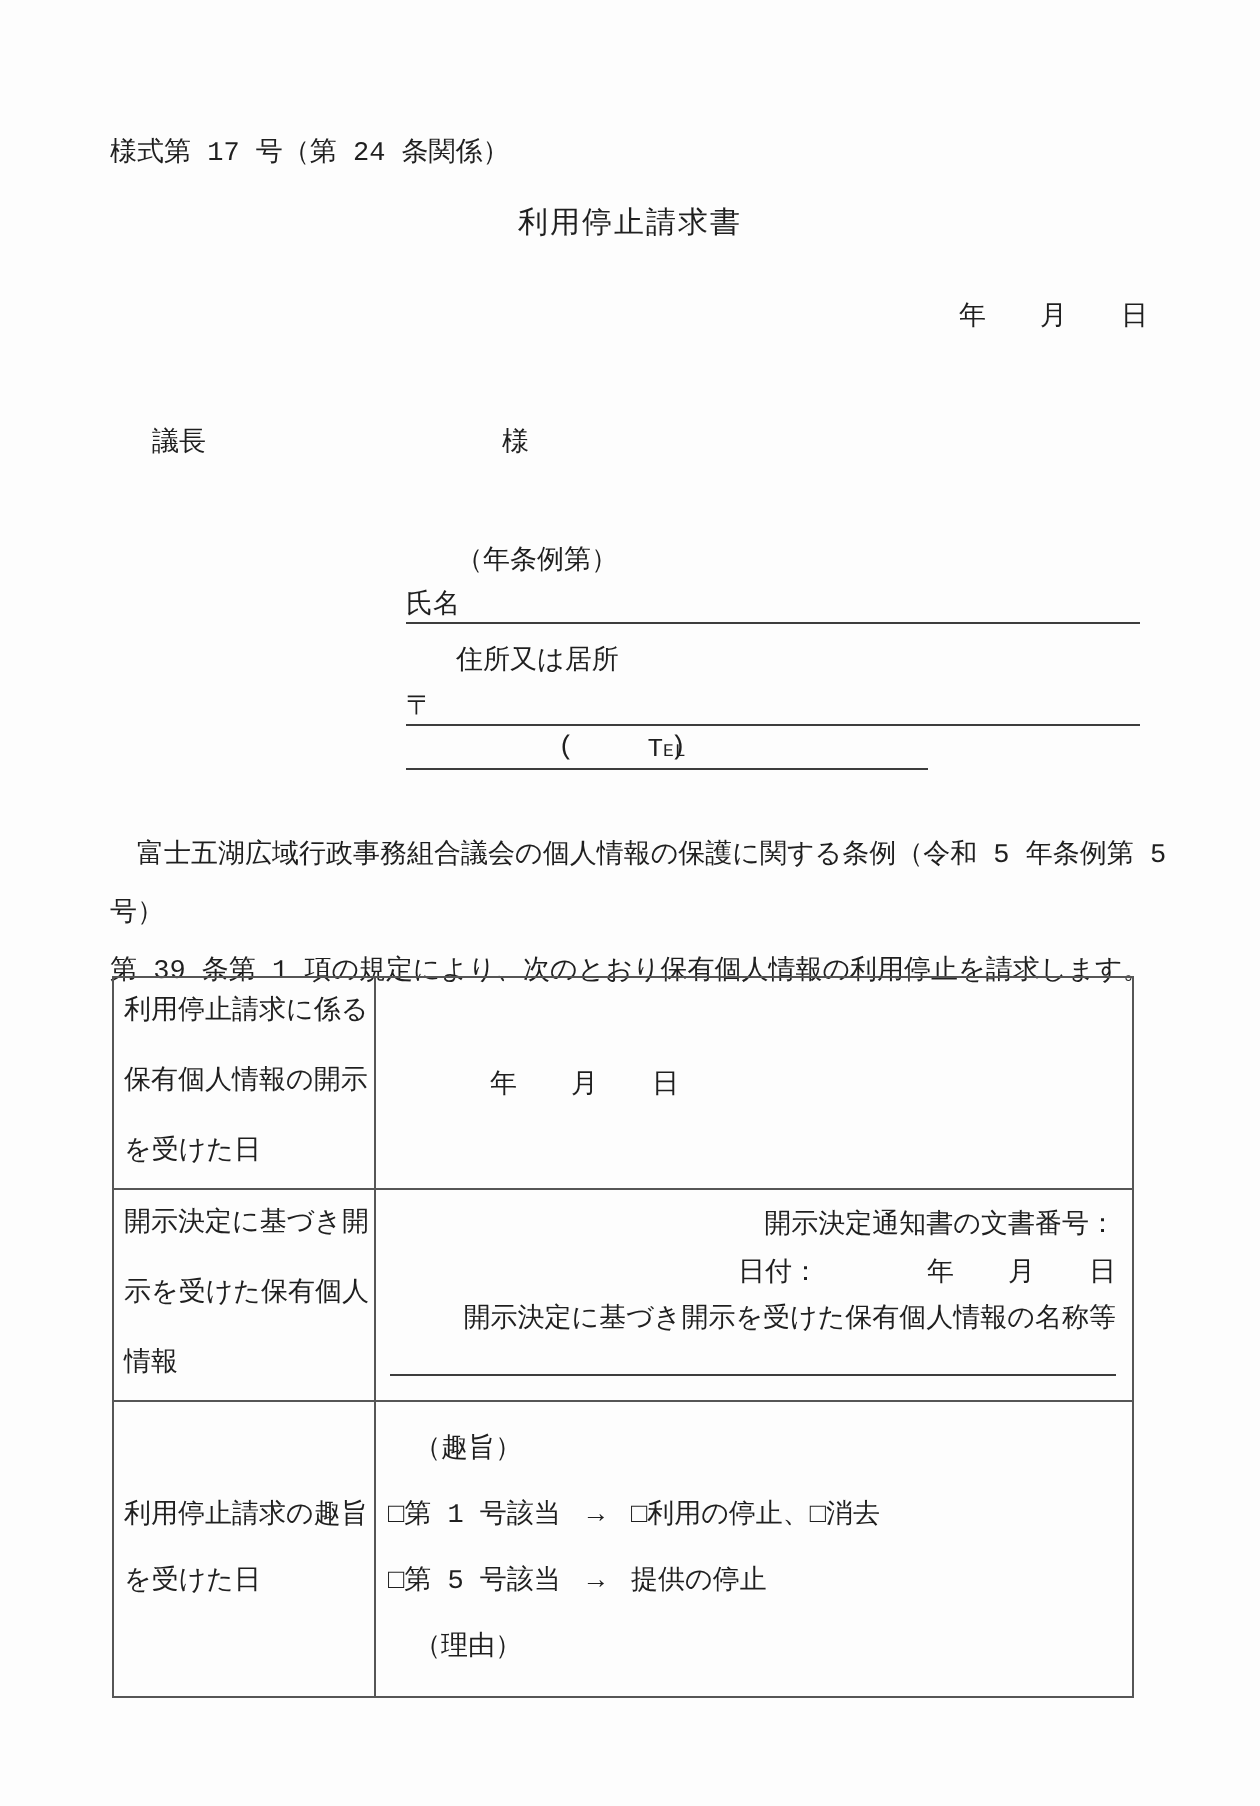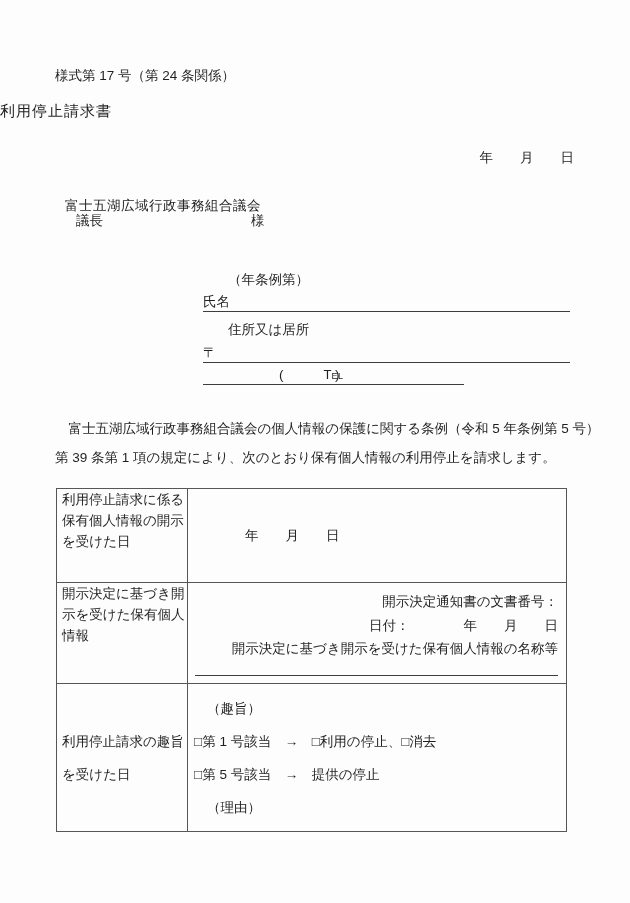--- a/index.html
+++ b/index.html
@@ -1,29 +1,29 @@
 <!DOCTYPE html>
 <html lang="ja"><head>
 <meta charset="utf-8">
 <style>
   * { margin:0; padding:0; box-sizing:border-box; }
   html,body { background:#ffffff; }
   .page {
     position:relative;
     width:630px; height:903px;
     background:#fdfdfd;
-    font-family:Liberation Sans, sans-serif;
+    font-family:Liberation Mono, monospace;
     color:#1f1f1f;
     font-size:13.5px;
     overflow:hidden;
   }
   .abs { position:absolute; }
 
   .form-number { left:55px; top:67px; }
-  .doc-title   { left:0; right:0; top:102px; font-size:15px; font-weight:normal; letter-spacing:1px; }
+  .doc-title   { left:0; right:0; top:102px; text-align:center; font-size:15px; font-weight:normal; letter-spacing:1px; }
   .date-top    { right:56px; top:149px; }
 
   .org-line    { left:65px; top:197px; letter-spacing:0.5px; }
   .role-line   { left:65px; top:212px;margin-left:11px; }
   .role-line .honorific { display:inline-block; margin-left:148px; }
 
   .furigana    { left:228px; top:271px; }
 
   .ul-field { border-bottom:1px solid #3d3d3d; }
   .name-field   { left:203px; top:293px; width:367px; height:19px; }
@@ -35,41 +35,40 @@
   .tel-field .p-open  { position:absolute; left:76px; top:0; }
   .tel-field .p-close { position:absolute; left:132px; top:0; }
 
   .body-par { left:55px; top:414px; width:562px; line-height:29px; white-space:pre-line; }
 
   table.req { position:absolute; left:56px; top:488px; border-collapse:collapse; table-layout:fixed; width:511px; }
   table.req th, table.req td { border:1px solid #565656; }
   table.req th {
     width:131px; font-weight:normal; text-align:left;
     vertical-align:top; white-space:pre-line;
-    line-height:21px; padding:0 2px 0 5px;
+    line-height:35px; padding:0 2px 0 5px;
   }
   table.req th.mid { vertical-align:middle; line-height:33px; }
   td.c1 { height:94px; vertical-align:middle; padding-left:57px; }
   td.c2 { height:101px; vertical-align:top; padding:7px 8px 0 7px; line-height:23.5px;text-align:right; }
   td.c2 .blank-line { border-bottom:1px solid #3d3d3d; height:15px; width:100%; }
   td.c3 { height:148px; vertical-align:middle; padding-left:6px; line-height:33px; }
   td.c3 .indent { margin-left:13px; }
 </style>
 </head>
 <body>
 
 <div class="page">
 
   <div class="abs form-number">様式第 17 号（第 24 条関係）</div>
 
   <div class="abs doc-title">利用停止請求書</div>
 
   <div class="abs date-top">年　　月　　日</div>
 
-  <div class="abs org-line">富士五湖広域行政事務組合議会</div>
 
   <div class="abs role-line">
     <span>議長</span><span class="honorific">様</span>
   </div>
 
   <div class="abs furigana">（年条例第）</div>
 
   <div class="abs ul-field name-field">
     <span>氏名</span>
   </div>

